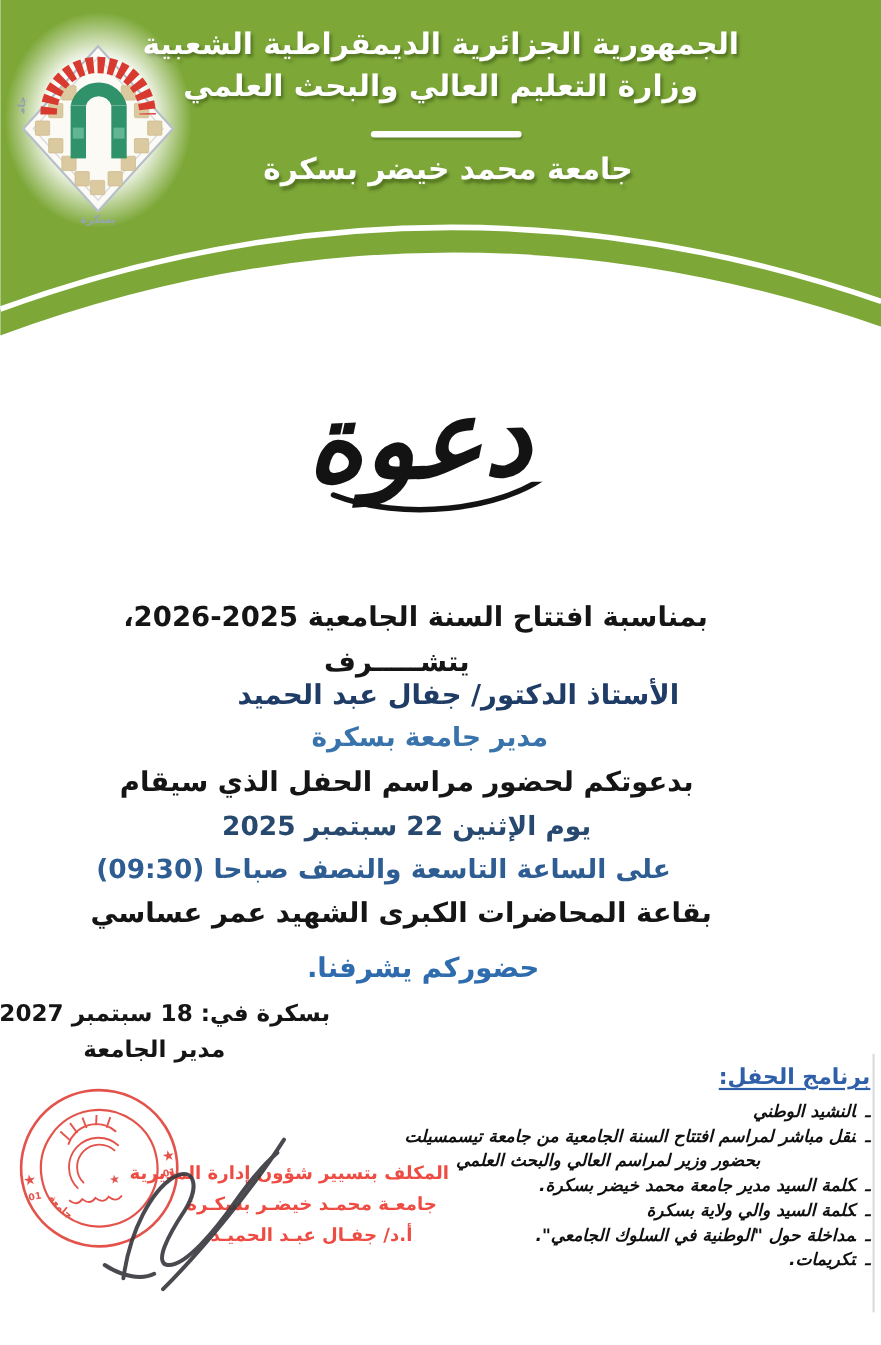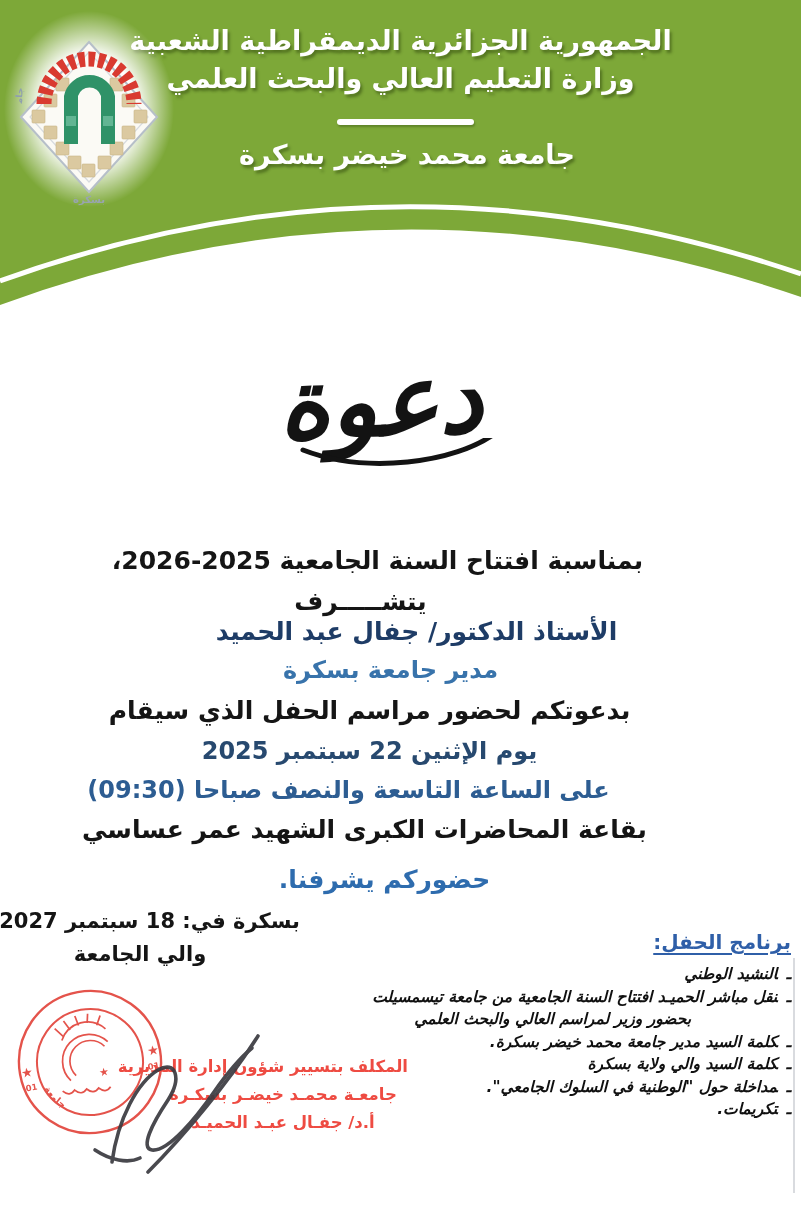--- a/index.html
+++ b/index.html
@@ -31,21 +31,21 @@
   .b-date{top:738px;font-size:24px;color:#27496f;transform:translateX(-31px);}
   .b-time{top:777px;font-size:24px;color:#2d5d92;transform:translateX(-52px);}
   .b-ven {top:816px;font-size:25px;color:#151515;transform:translateX(-36px);}
   .b-hp  {top:866px;font-size:25px;color:#2e6cae;transform:translateX(-16px);}
   
   .issued-place{position:absolute;left:40px;top:909px;width:260px;text-align:center;font-size:21px;
                 font-weight:bold;color:#151515;white-space:nowrap;}
   .issued-sign{position:absolute;left:60px;top:942px;width:160px;text-align:center;font-size:21px;
                font-weight:bold;color:#151515;white-space:nowrap;}
   
-  .program{position:absolute;top:930px;right:10px;width:482px;text-align:right;z-index:5;}
+  .program{position:absolute;top:966px;right:10px;width:482px;text-align:right;z-index:5;}
   .prog-title{display:inline-block;color:#2f5fa8;font-size:20px;font-weight:bold;
               text-decoration:underline;text-decoration-thickness:2px;text-underline-offset:4px;margin-bottom:9px;}
   .prog-item{font-size:15.5px;font-weight:bold;color:#101010;line-height:22.5px;white-space:nowrap;font-style:italic;}
   .prog-item .bullet{margin-left:9px;font-weight:bold;}
   .prog-item.cont{padding-right:100px;}
   .scan-line{position:absolute;left:793px;top:958px;width:2px;height:235px;background:#c9ccd1;opacity:.7;}
   
   .stamp-svg{position:absolute;left:10px;top:982px;z-index:6;}
   .sig-svg{position:absolute;left:80px;top:1020px;z-index:8;}
   .red-block{position:absolute;left:158px;top:1053px;width:250px;text-align:center;z-index:7;
@@ -116,29 +116,29 @@
   <div class="bline b-hon">يتشـــــرف</div>
   <div class="bline b-prof">الأستاذ الدكتور/ جفال عبد الحميد</div>
   <div class="bline b-dir">مدير جامعة بسكرة</div>
   <div class="bline b-inv">بدعوتكم لحضور مراسم الحفل الذي سيقام</div>
   <div class="bline b-date">يوم الإثنين 22 سبتمبر 2025</div>
   <div class="bline b-time">على الساعة التاسعة والنصف صباحا (09:30)</div>
   <div class="bline b-ven">بقاعة المحاضرات الكبرى الشهيد عمر عساسي</div>
   <div class="bline b-hp">حضوركم يشرفنا.</div>
 
   <div class="issued-place">بسكرة في: 18 سبتمبر 2027</div>
-  <div class="issued-sign">والي الجامعة</div>
+  <div class="issued-sign">مدير الجامعة</div>
 
   <div class="program">
     <span class="prog-title">برنامج الحفل:</span>
     <div class="prog-item">
       <span class="bullet">ـ</span><span>النشيد الوطني</span>
     </div>
     <div class="prog-item">
-      <span class="bullet">ـ</span><span>نقل مباشر الحميـد افتتاح السنة الجامعية من جامعة تيسمسيلت</span>
+      <span class="bullet">ـ</span><span>نقل مباشر لمراسم افتتاح السنة الجامعية من جامعة تيسمسيلت</span>
     </div>
     <div class="prog-item cont">
       <span>بحضور وزير لمراسم العالي والبحث العلمي</span>
     </div>
     <div class="prog-item">
       <span class="bullet">ـ</span><span>كلمة السيد مدير جامعة محمد خيضر بسكرة.</span>
     </div>
     <div class="prog-item">
       <span class="bullet">ـ</span><span>كلمة السيد والي ولاية بسكرة</span>
     </div>

